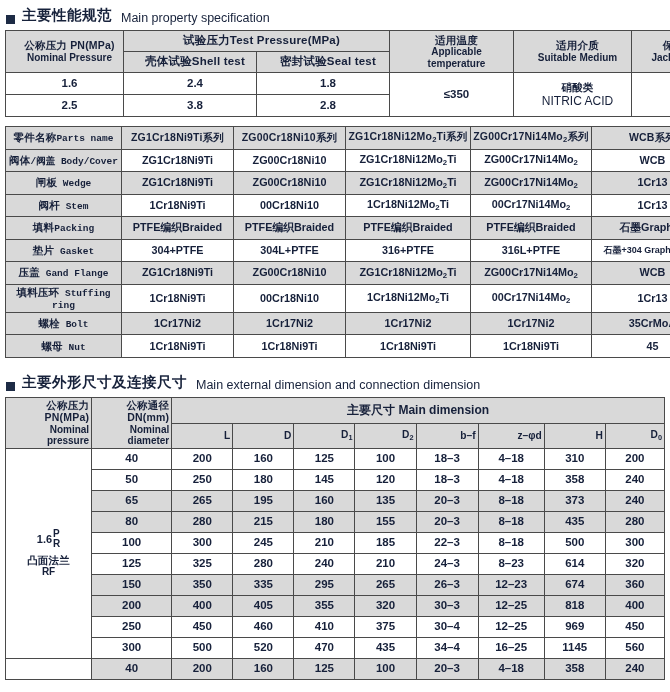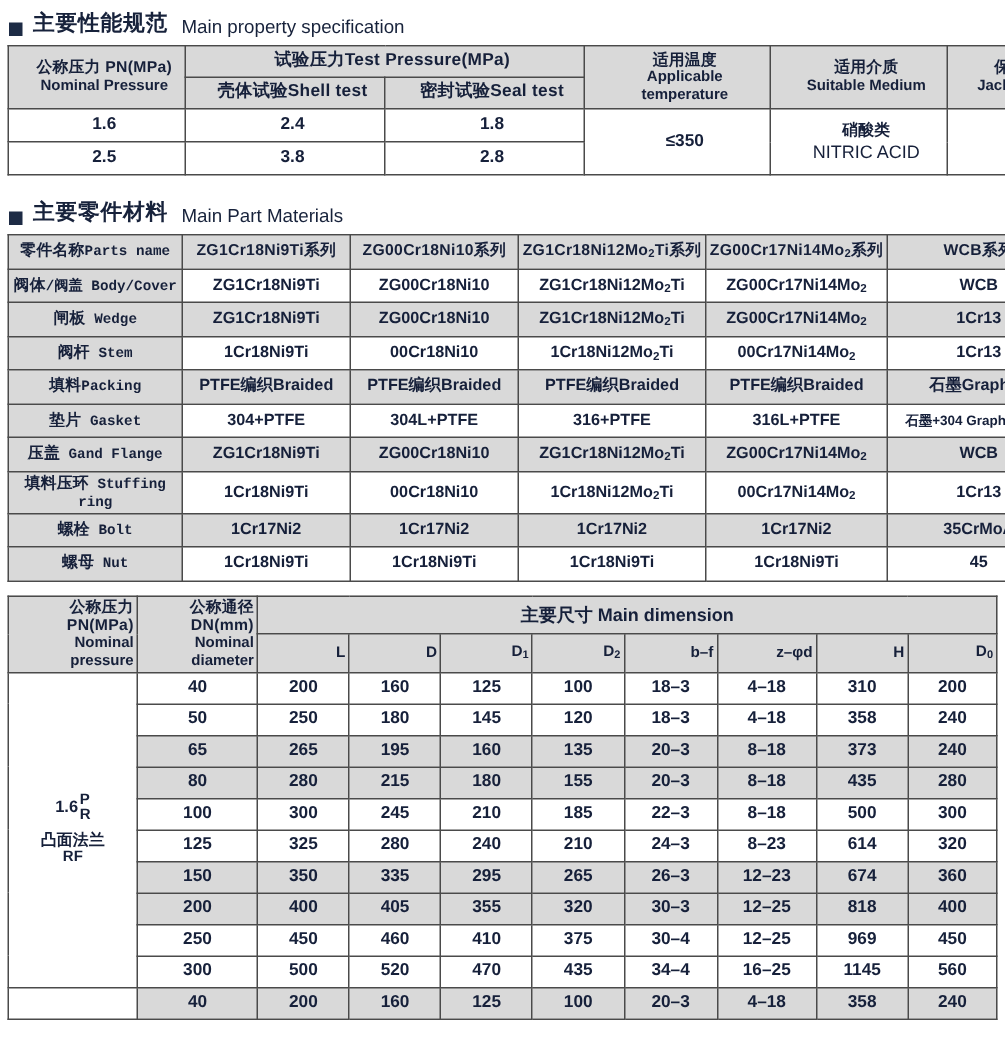--- a/index.html
+++ b/index.html
@@ -169,25 +169,20 @@
       <tr>
         <td class="white val">2.5</td>
         <td class="white val">3.8</td>
         <td class="white val">2.8</td>
       </tr>
     </tbody>
   </table>
 
   <div class="gap"></div>
 
-  <div class="section-head">
-    <span class="bullet"></span>
-    <span class="head-cn">主要零件材料</span>
-    <span class="head-en">Main Part Materials</span>
-  </div>
 
   <table class="tbl" id="t2">
     <colgroup>
       <col style="width:116px">
         <col style="width:112px">
         <col style="width:112px">
       <col style="width:125px">
         <col style="width:121px">
         <col style="width:122px">
     </colgroup>
@@ -270,20 +265,25 @@
           <td class="white">1Cr18Ni9Ti</td>
           <td class="white">1Cr18Ni9Ti</td>
           <td class="white">1Cr18Ni9Ti</td>
           <td class="white">45</td>
         </tr>
       </tbody>
   </table>
 
   <div class="gap"></div>
 
+  <div class="section-head">
+    <span class="bullet"></span>
+    <span class="head-cn">主要外形尺寸及连接尺寸</span>
+    <span class="head-en">Main external dimension and connection dimension</span>
+  </div>
 
   <table class="tbl" id="t3">
     <colgroup>
       <col style="width:86px">
         <col style="width:80px">
       <col style="width:61px">
         <col style="width:61px">
         <col style="width:61px">
         <col style="width:61px">
       <col style="width:62px">

